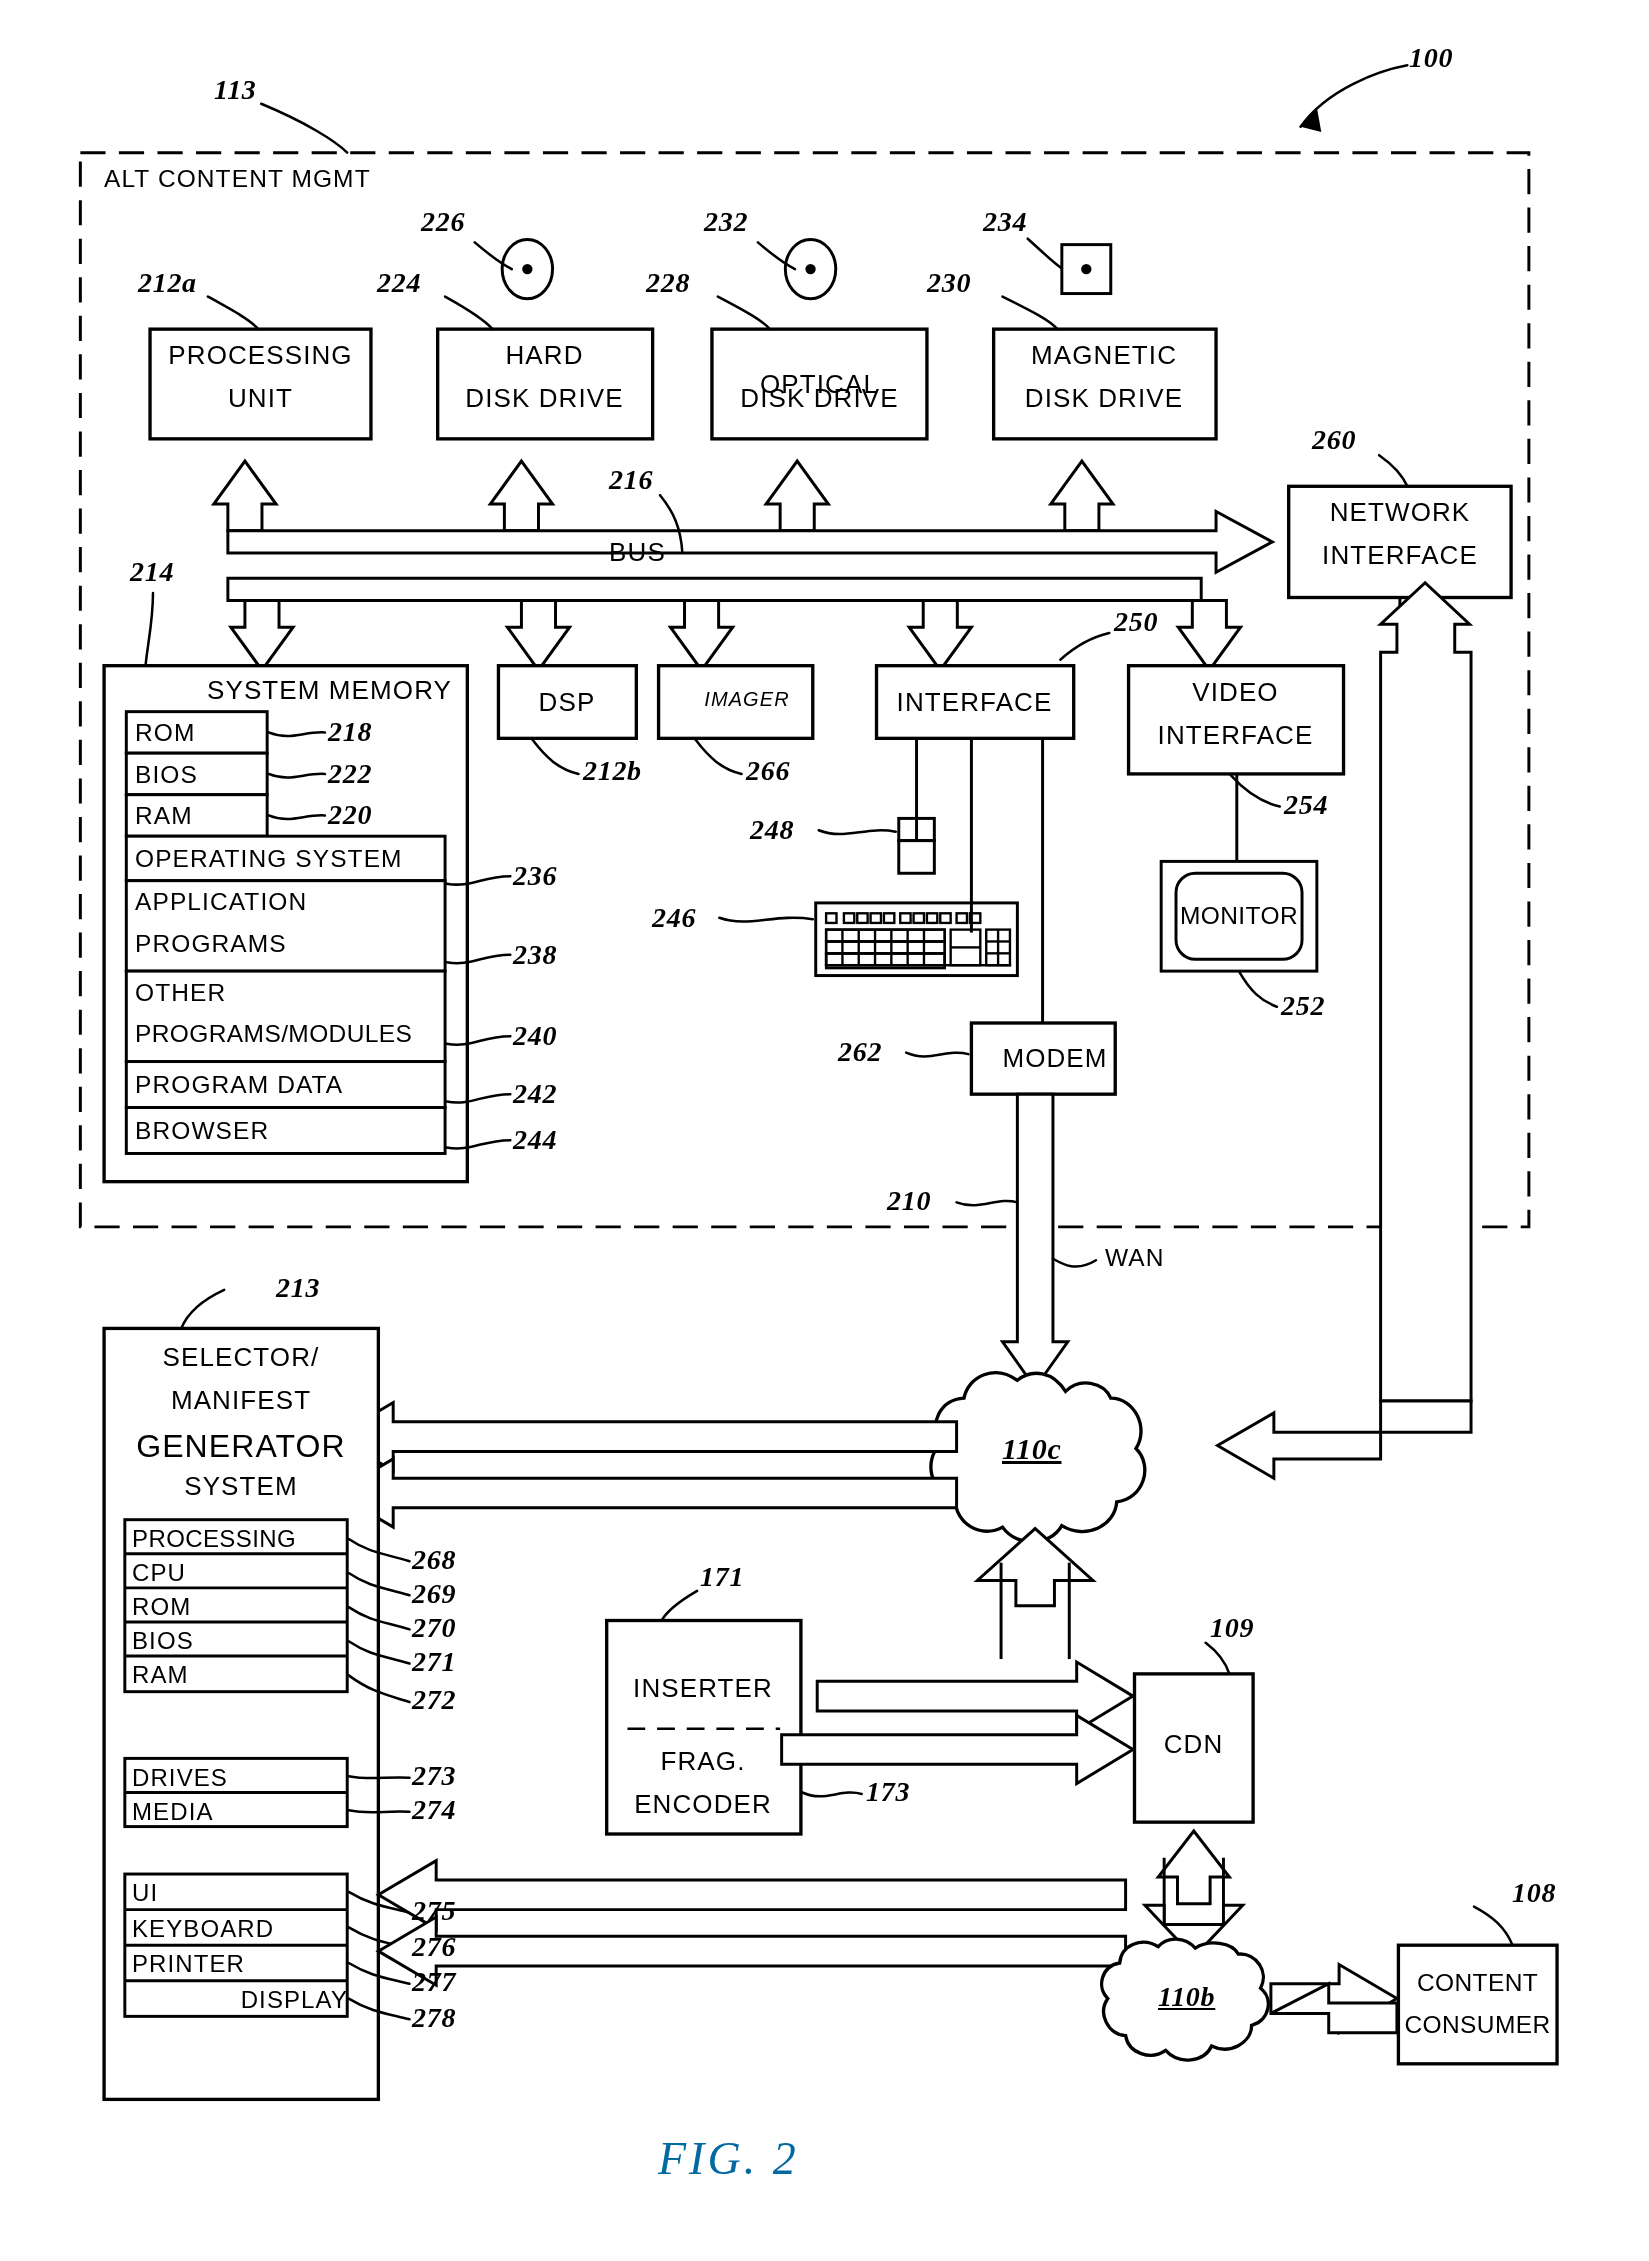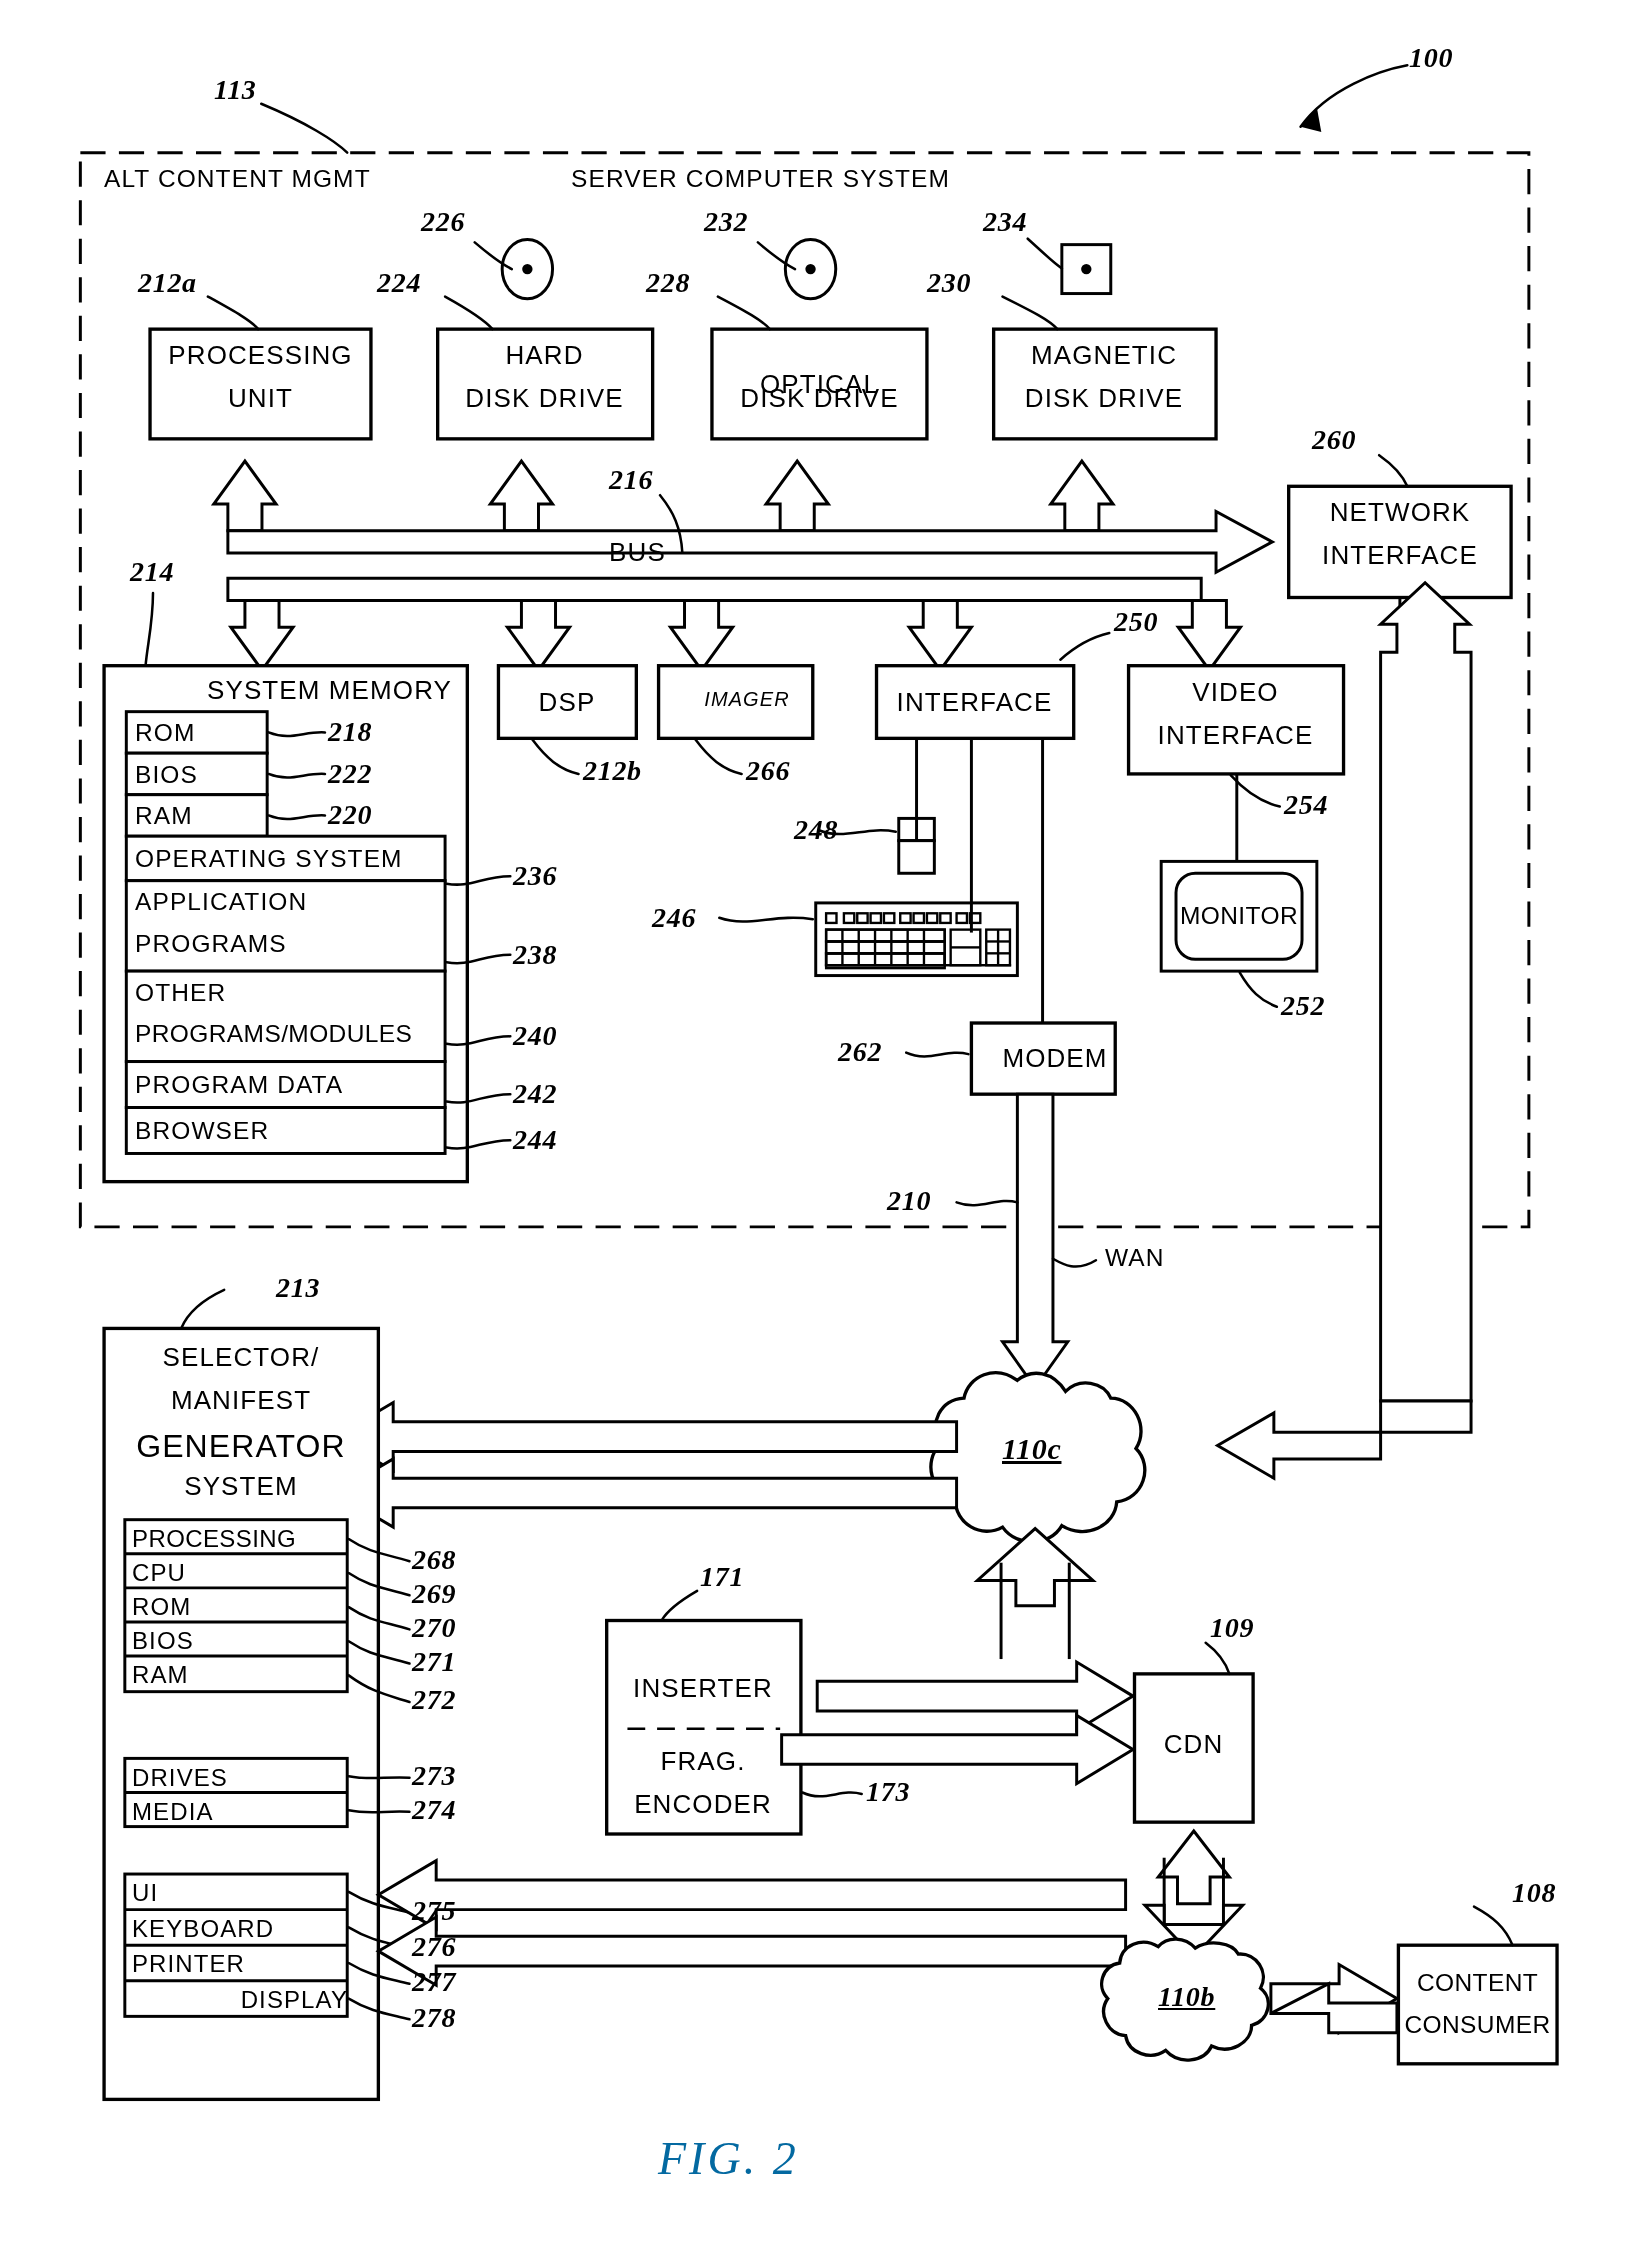--- a/index.html
+++ b/index.html
@@ -320,40 +320,39 @@
 
   <path class="arw" d="M 1714 2676 L 1806 2676 L 1806 2650 L 1884 2696 L 1806 2742 L 1806 2716 L 1714 2716 Z" style="fill:#fff;stroke:#000;stroke-width:4"></path>
   <path class="arw" d="M 1884 2742 L 1806 2742 L 1806 2716 L 1714 2716 L 1714 2756 L 1806 2756 L 1806 2782 Z" style="fill:#fff;stroke:#000;stroke-width:4" transform="rotate(180 1799 2729)"></path>
 
   <rect class="bx" x="1886" y="2624" width="214" height="160"></rect>
   <path class="lead" d="M 1988 2572 C 2014 2586 2030 2600 2040 2624"></path>
 
 </svg>
 
 <div class="blk" style="left:104px;top:165px;width:386px;font-size:24.5px;text-align:left;">ALT CONTENT MGMT</div>
-<div class="blk" style="left:571px;top:165px;width:563px;font-size:24.5px;text-align:left;">SERVER COMPUTER SYSTEM</div>
 
 <div class="ref" style="left:1409px;top:42px;font-size:28px;">100</div>
 <div class="ref" style="left:214px;top:74px;font-size:28px;">113</div>
 <div class="ref" style="left:138px;top:267px;font-size:28px;">212a</div>
 <div class="ref" style="left:377px;top:267px;font-size:28px;">224</div>
 <div class="ref" style="left:421px;top:206px;font-size:28px;">226</div>
 <div class="ref" style="left:646px;top:267px;font-size:28px;">228</div>
 <div class="ref" style="left:704px;top:206px;font-size:28px;">232</div>
 <div class="ref" style="left:927px;top:267px;font-size:28px;">230</div>
 <div class="ref" style="left:983px;top:206px;font-size:28px;">234</div>
 <div class="ref" style="left:1312px;top:424px;font-size:28px;">260</div>
 <div class="ref" style="left:609px;top:464px;font-size:28px;">216</div>
 <div class="ref" style="left:130px;top:556px;font-size:28px;">214</div>
 <div class="ref" style="left:583px;top:755px;font-size:28px;">212b</div>
 <div class="ref" style="left:746px;top:755px;font-size:28px;">266</div>
 <div class="ref" style="left:1114px;top:606px;font-size:28px;">250</div>
 <div class="ref" style="left:1284px;top:789px;font-size:28px;">254</div>
 <div class="ref" style="left:1281px;top:990px;font-size:28px;">252</div>
-<div class="ref" style="left:750px;top:814px;font-size:28px;margin-left:44px;">248</div>
+<div class="ref" style="left:750px;top:814px;font-size:28px;">248</div>
 <div class="ref" style="left:652px;top:902px;font-size:28px;">246</div>
 <div class="ref" style="left:838px;top:1036px;font-size:28px;">262</div>
 <div class="ref" style="left:887px;top:1185px;font-size:28px;">210</div>
 <div class="blk" style="left:1105px;top:1244px;font-size:24.5px;text-align:left;">WAN</div>
 
 <div class="ref" style="left:328px;top:716px;font-size:28px;">218</div>
 <div class="ref" style="left:328px;top:758px;font-size:28px;">222</div>
 <div class="ref" style="left:328px;top:799px;font-size:28px;">220</div>
 <div class="ref" style="left:513px;top:860px;font-size:28px;">236</div>
 <div class="ref" style="left:513px;top:939px;font-size:28px;">238</div>

